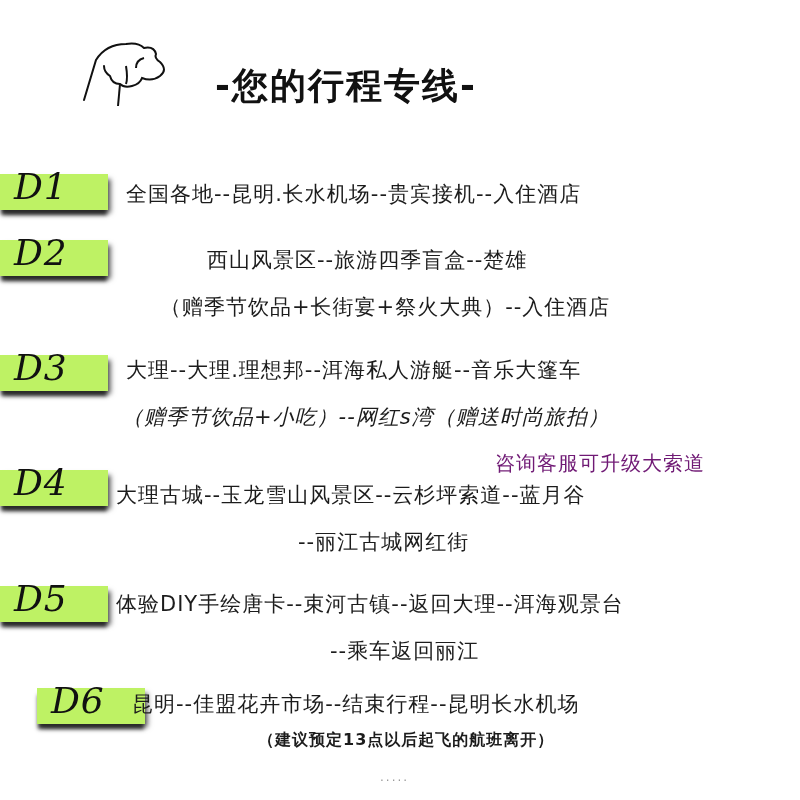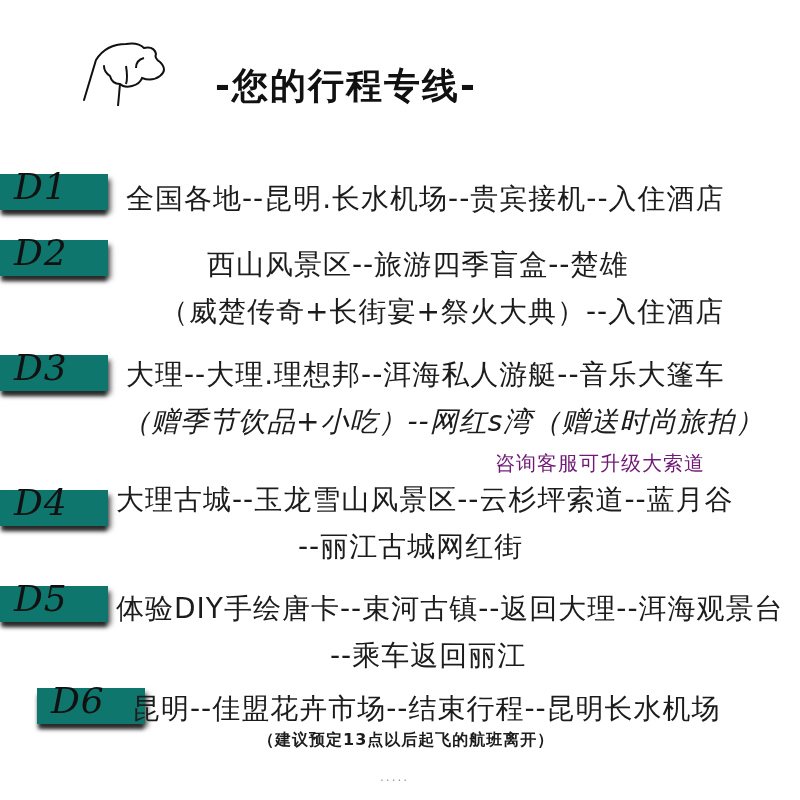--- a/index.html
+++ b/index.html
@@ -7,30 +7,30 @@
     body { position:relative; font-family:"DejaVu Sans", "Liberation Sans", sans-serif; color:#1c1c1c; }
 
     .hand { position:absolute; left:78px; top:38px; width:100px; height:70px; }
     .title {
       position:absolute; left:215px; top:62px; width:380px; text-align:left;
       font-size:36px; font-weight:bold; color:#111; letter-spacing:2px;
       font-family:"DejaVu Sans", sans-serif;
     }
 
     .day-tag {
-      position:absolute; left:0; width:108px; height:36px; background:#0f766e;
+      position:absolute; left:0; width:108px; height:36px; background:#bef264;
       box-shadow: 0 6px 4px -1px #2a2a2a, 4px 4px 5px -1px rgba(0,0,0,0.55);
     }
     .day-tag span {
       position:absolute; left:14px; top:-8px;
       font-family:"DejaVu Serif", serif; font-style:italic; font-size:36px; font-weight:normal;
       color:#111; letter-spacing:1px;
     }
 
-    .line { position:absolute; font-size:28px; white-space:nowrap; color:#1c1c1c; letter-spacing:1px; }
+    .line { position:absolute; font-size:21px; white-space:nowrap; color:#1c1c1c; letter-spacing:1px; }
     .line.small { font-size:16px; font-weight:bold;margin-left:28px; }
     .red-note { position:absolute; left:495px; top:450px; font-size:20px; color:#701a75; letter-spacing:1px; white-space:nowrap; }
     .dots { position:absolute; left:380px; top:770px; font-size:12px; color:#999; letter-spacing:2px; }
   </style>
 </head>
 <body>
 
 <svg class="hand" viewBox="0 0 100 70">
   <path d="M6 62 L18 22 Q28 6 48 6 Q60 4 66 10 Q76 8 78 16 Q76 20 82 24 Q90 32 82 38 Q74 44 64 40 Q62 46 54 48 Q46 50 42 46 Q34 46 32 38 Q26 34 26 28" fill="none" stroke="#111" stroke-width="2" stroke-linecap="round"></path>
   <path d="M42 46 L40 68" fill="none" stroke="#111" stroke-width="2"></path>
@@ -41,30 +41,30 @@
 
 <div class="day-tag" style="top:174px;">
     <span>D1</span>
   </div>
 <div class="line" style="left:126px; top:180px;">全国各地--昆明.长水机场--贵宾接机--入住酒店</div>
 
 <div class="day-tag" style="top:240px;">
     <span>D2</span>
   </div>
 <div class="line" style="left:207px; top:246px;">西山风景区--旅游四季盲盒--楚雄</div>
-<div class="line" style="left:160px; top:293px;">（威楚传奇+长街宴+祭火大典）--入住酒店</div>
+<div class="line" style="left:160px; top:293px;">（赠季节饮品+长街宴+祭火大典）--入住酒店</div>
 
 <div class="day-tag" style="top:355px;">
     <span>D3</span>
   </div>
 <div class="line" style="left:126px; top:356px;">大理--大理.理想邦--洱海私人游艇--音乐大篷车</div>
 <div class="line" style="left:122px; top:403px;font-style:italic;">（赠季节饮品+小吃）--网红s湾（赠送时尚旅拍）</div>
 
 <div class="red-note">咨询客服可升级大索道</div>
-<div class="day-tag" style="top:470px;margin-top:20px;">
+<div class="day-tag" style="top:470px;">
     <span>D4</span>
   </div>
 <div class="line" style="left:116px; top:481px;">大理古城--玉龙雪山风景区--云杉坪索道--蓝月谷</div>
 <div class="line" style="left:298px; top:528px;">--丽江古城网红街</div>
 
 <div class="day-tag" style="top:586px;padding-left:9px;">
     <span>D5</span>
   </div>
 <div class="line" style="left:116px; top:590px;">体验DIY手绘唐卡--束河古镇--返回大理--洱海观景台</div>
 <div class="line" style="left:330px; top:637px;text-align:right;">--乘车返回丽江</div>

